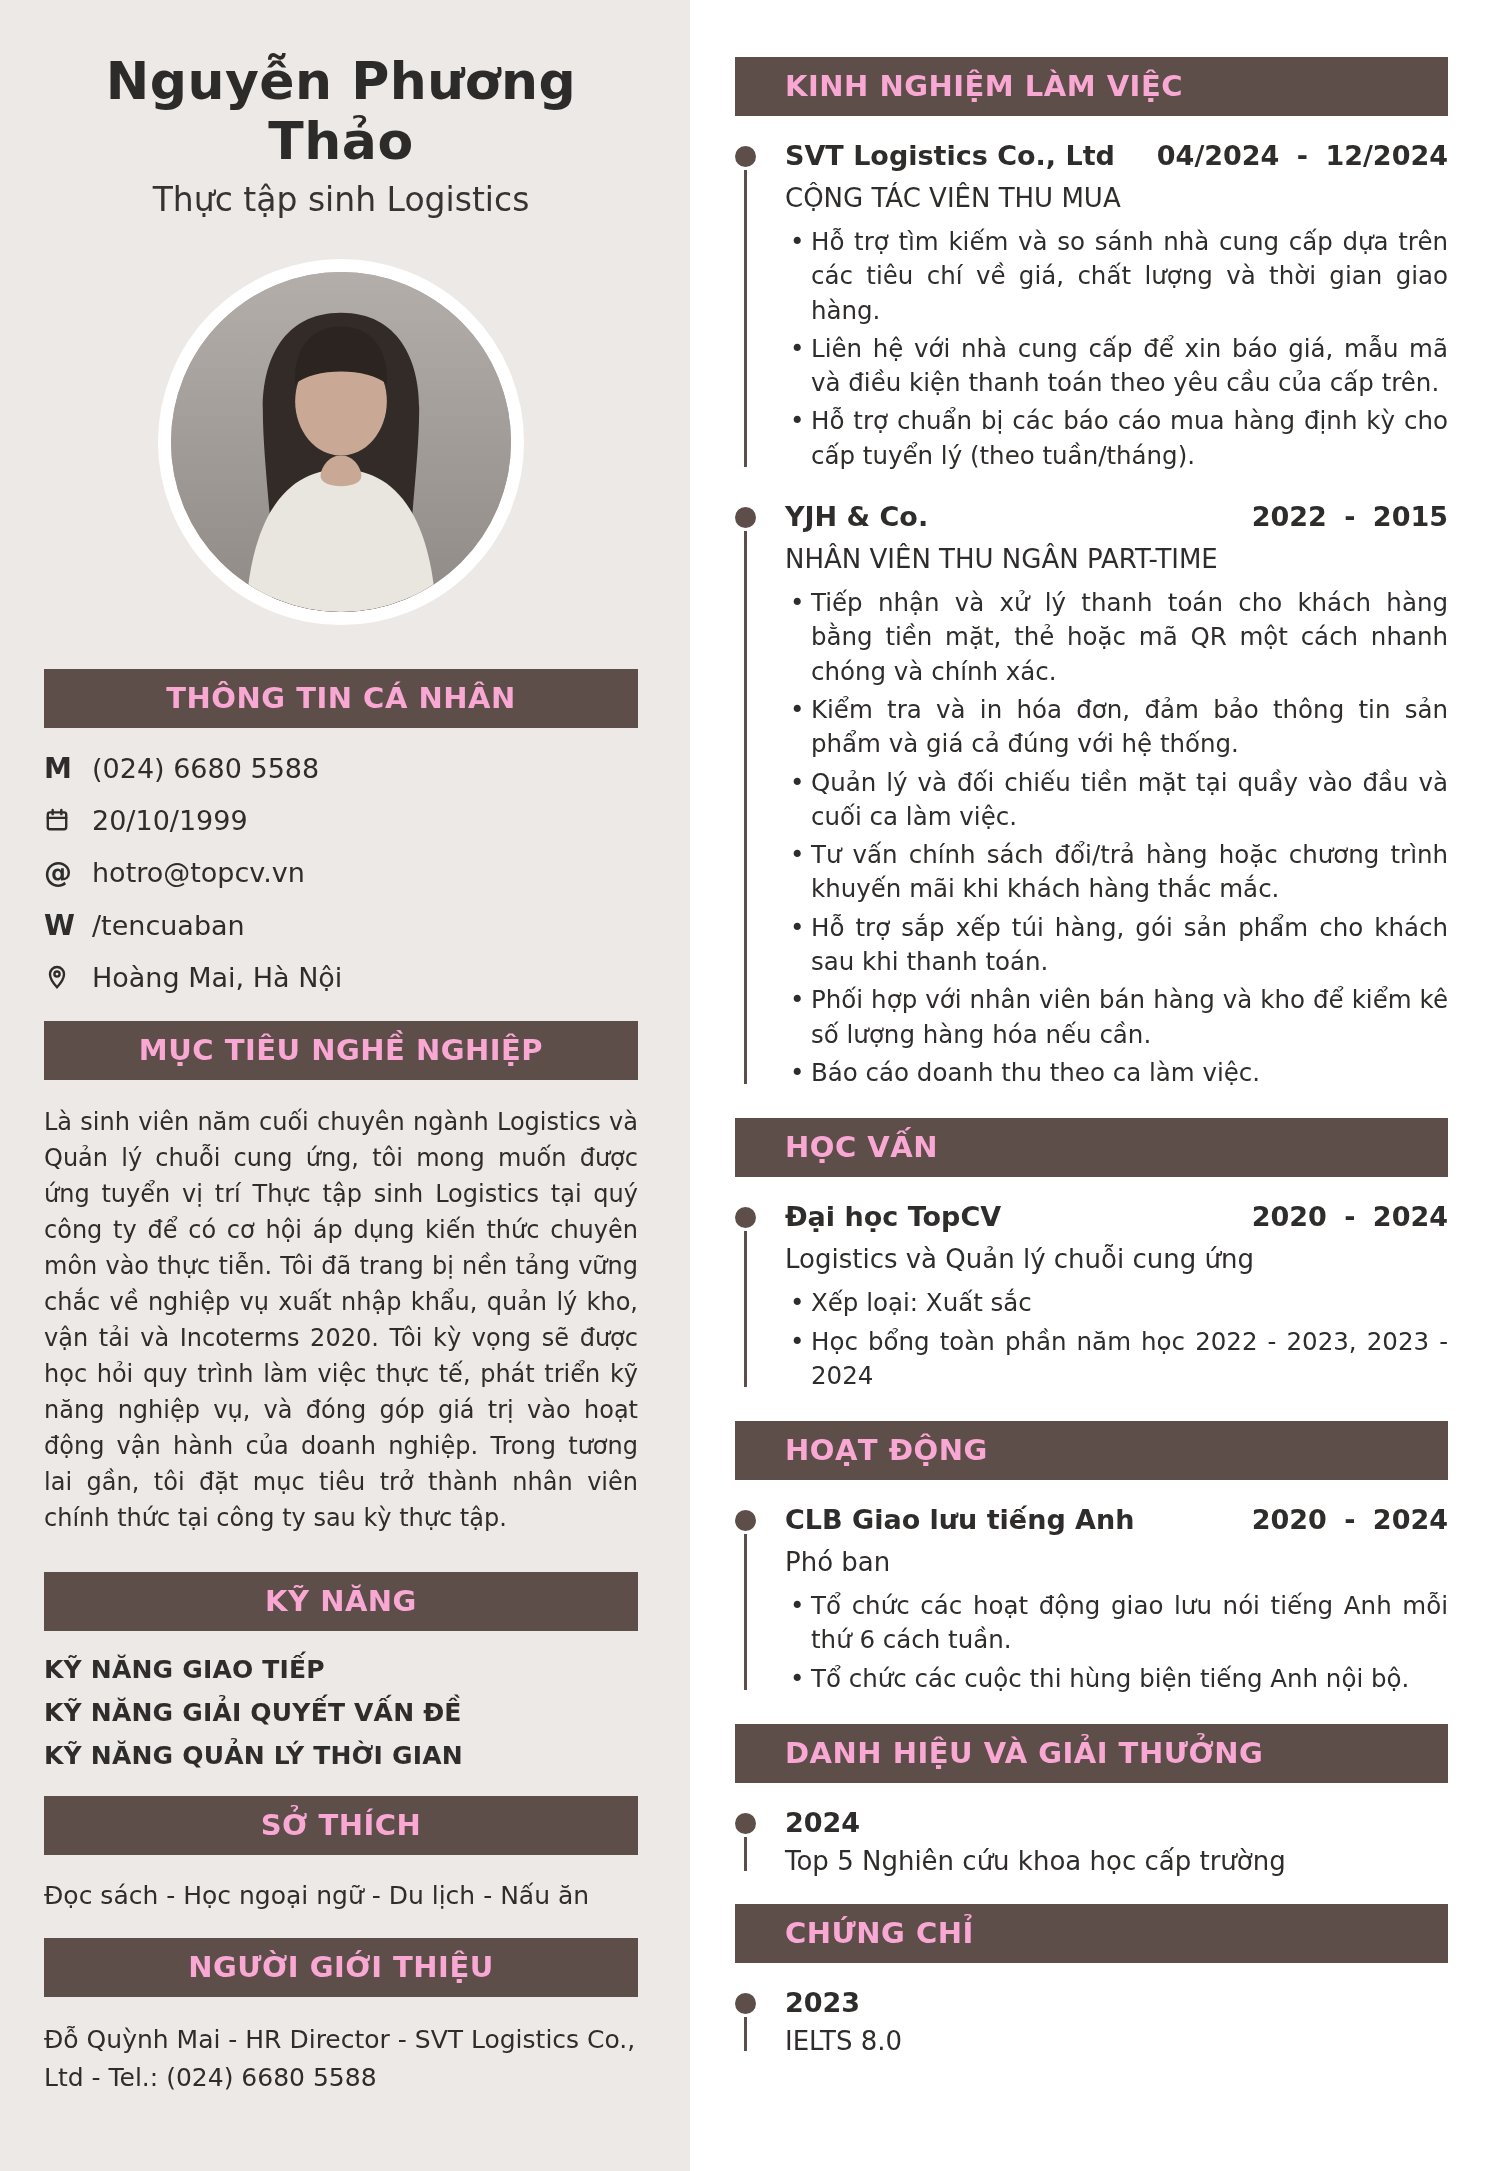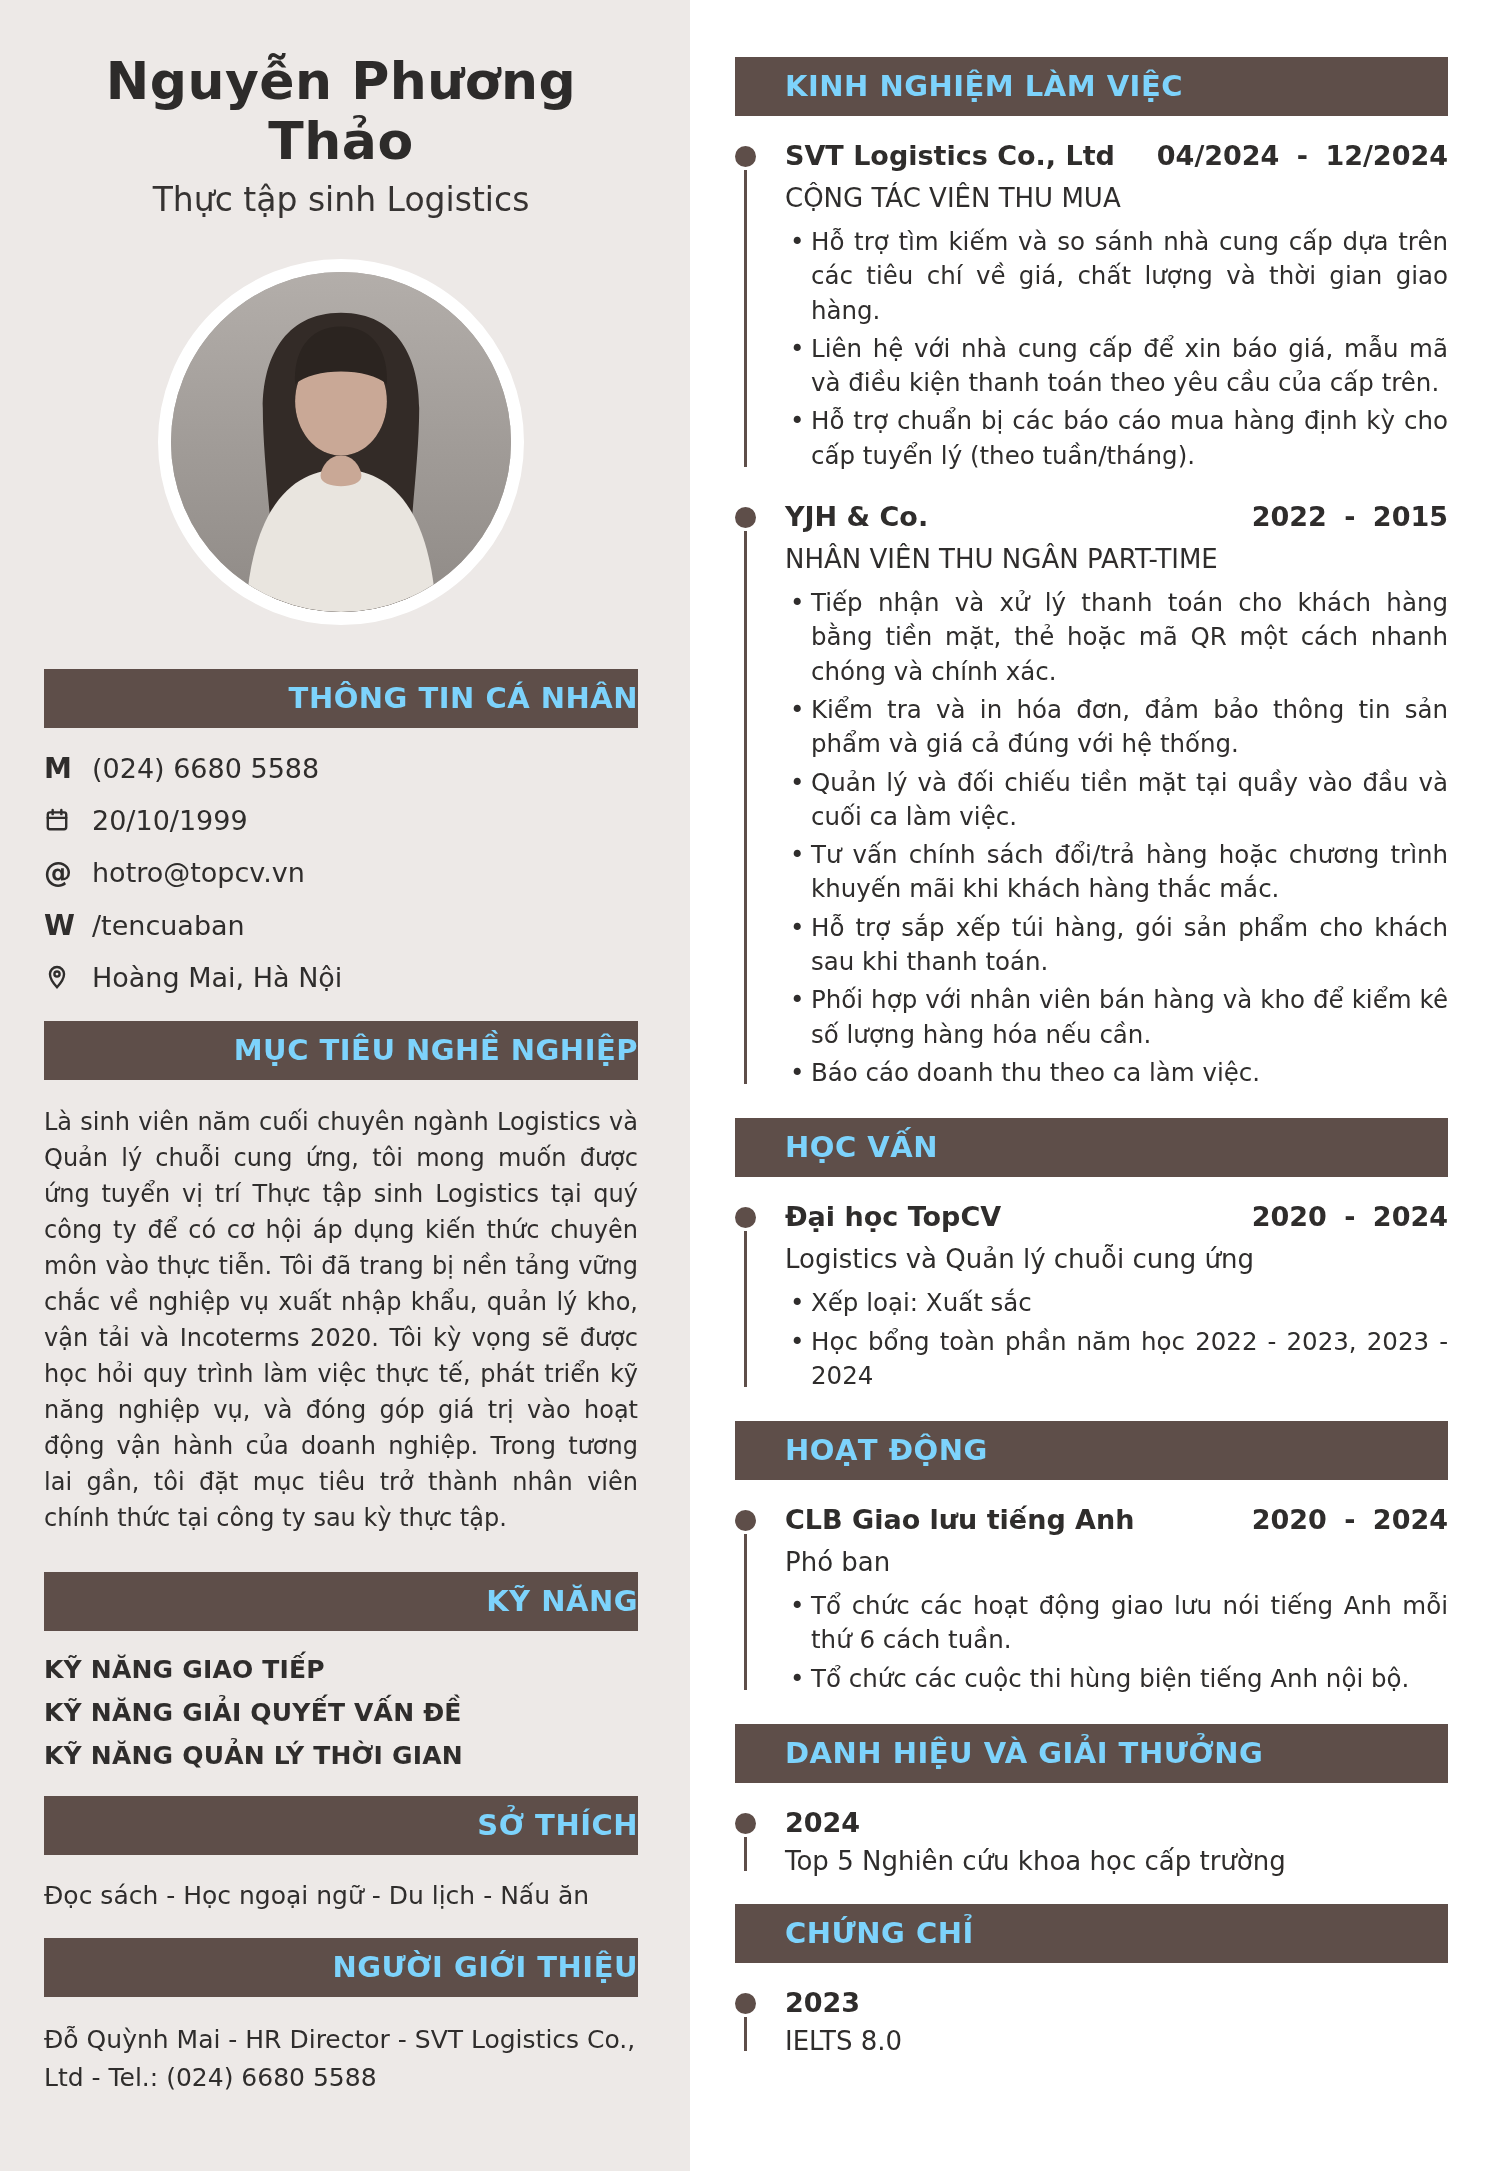--- a/index.html
+++ b/index.html
@@ -24,26 +24,26 @@
     font-size: 33px; text-align: center; margin-top: 8px; color: #363332;
   }
   .photo-wrap {
     width: 340px; height: 340px; margin: 40px auto 0;
     border-radius: 50%; border: 13px solid #ffffff;
     overflow: hidden; background: #a9a39f;
   }
   .photo-wrap svg { display: block; width: 100%; height: 100%; }
 
   .bar {
-    background: #5E4E49; color: #7dd3fc;
+    background: #5E4E49; color: #f9a8d4;
     font-weight: 700; font-size: 29px;
     height: 59px; line-height: 59px;
     letter-spacing: 0.5px;
   }
-  .left .bar { text-align: right; }
+  .left .bar { text-align: center; }
   .bar-contact { margin-top: 44px; }
   .bar-objective { margin-top: 28px; }
   .bar-skills { margin-top: 36px; }
   .bar-hobbies { margin-top: 26px; }
   .bar-references { margin-top: 28px; }
 
   .contact-list { margin-top: 24px; }
   .contact-row { display: flex; align-items: center; margin-bottom: 20px; }
   .contact-icon {
     width: 48px; min-width: 48px; font-weight: 700; font-size: 28px;

